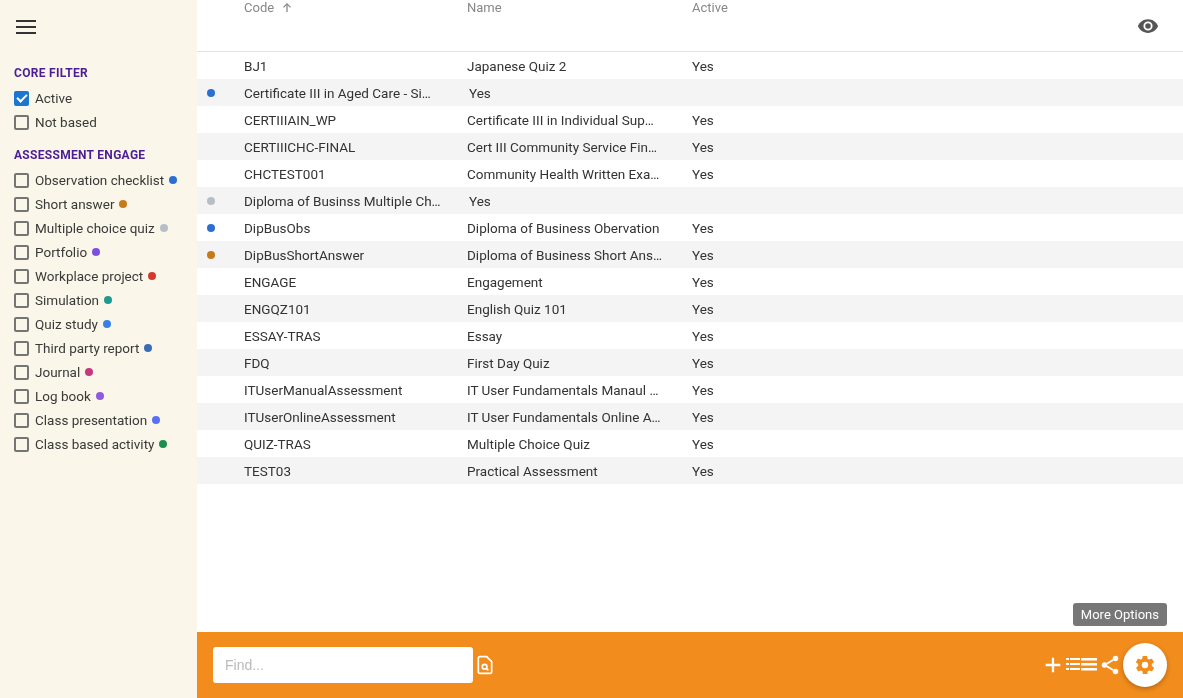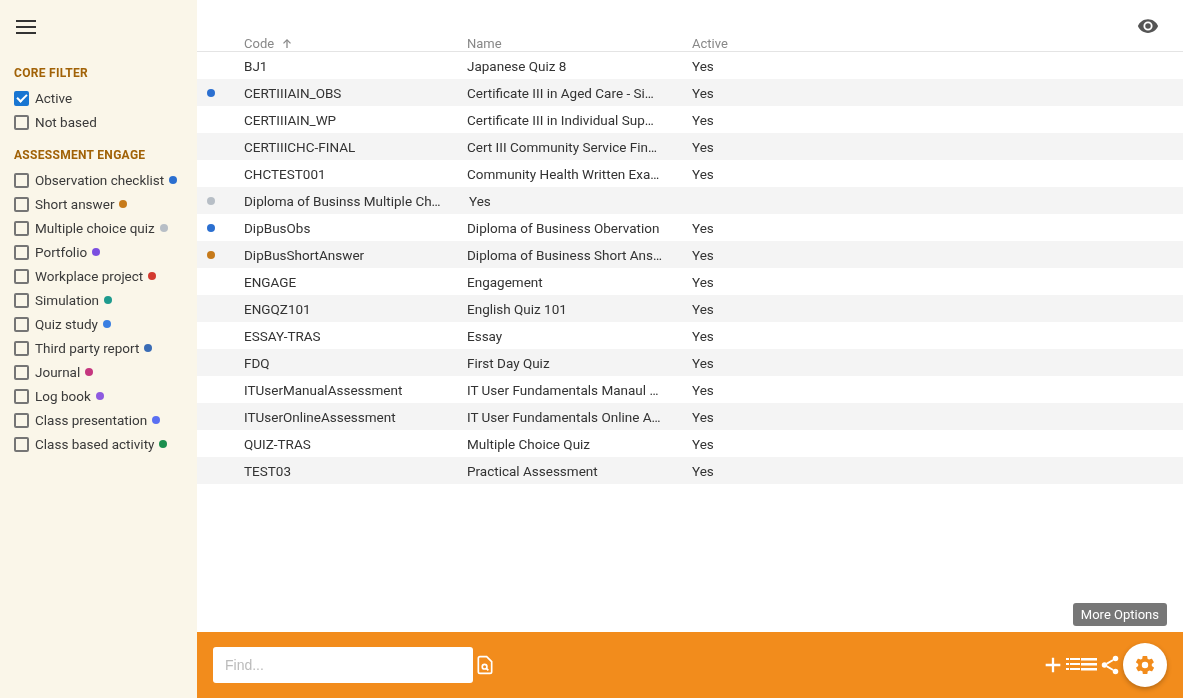--- a/index.html
+++ b/index.html
@@ -13,21 +13,21 @@
     padding: 14px;
     flex-shrink: 0;
   }
   .hamburger {
     width: 22px; height: 22px; display: flex; flex-direction: column; justify-content: center; gap: 4px;
     cursor: pointer; margin-bottom: 28px; margin-left: 2px; margin-top: 2px;
   }
   .hamburger span { height: 2px; background: #333; width: 20px; }
   
   .filter-heading {
-    font-size: 12px; font-weight: 700; color: #a16207; margin-bottom: 6px; letter-spacing: 0.3px;
+    font-size: 12px; font-weight: 700; color: #4c1d95; margin-bottom: 6px; letter-spacing: 0.3px;
   }
   .filter-item {
     display: flex; align-items: center; font-size: 13.5px; color: #3a3a3a;
     padding: 3px 0; cursor: pointer; line-height: 18px;
   }
   .checkbox {
     width: 15px; height: 15px; border: 2px solid #757575; border-radius: 2px;
     margin-right: 6px; flex-shrink: 0; display: flex; align-items: center; justify-content: center;
   }
   .checkbox.checked { background: #1976D2; border-color: #1976D2; }
@@ -39,21 +39,21 @@
   .color-dot {
     width: 8px; height: 8px; border-radius: 50%; margin-left: 5px; flex-shrink: 0;
   }
   .section-gap { height: 14px; }
   
   .main {
     flex: 1; display: flex; flex-direction: column; height: 698px; position: relative;
   }
   
   .table-header {
-    display: flex; align-items: flex-end; height: 52px; border-bottom: 1px solid #e4e4e4;
+    display: flex; align-items: flex-start; height: 52px; border-bottom: 1px solid #e4e4e4;
     font-size: 13px; color: #888; padding-left: 47px; position: relative;
   }
   .col-code { width: 223px; display: flex; align-items: center; gap: 6px; }
   .col-name { width: 225px; }
   .col-active { flex: 1; }
   .sort-arrow { font-size: 15px; color: #888; }
   .eye-btn {
     position: absolute; right: 24px; top: 50%; transform: translateY(-50%);
     color: #555; cursor: pointer;
   }
@@ -202,26 +202,25 @@
     <div class="eye-btn">
       <svg width="22" height="22" viewBox="0 0 24 24" fill="currentColor">
           <path d="M12 4.5C7 4.5 2.7 7.6 1 12c1.7 4.4 6 7.5 11 7.5s9.3-3.1 11-7.5C21.3 7.6 17 4.5 12 4.5zm0 12.5a5 5 0 110-10 5 5 0 010 10zm0-8a3 3 0 100 6 3 3 0 000-6z"></path>
         </svg>
     </div>
   </div>
 
   <div class="table-body" id="table-body">
       <div class="row">
         <div class="cell-code">BJ1</div>
-        <div class="cell-name">Japanese Quiz 8</div>
+        <div class="cell-name">Japanese Quiz 2</div>
         <div class="cell-active">Yes</div>
       </div>
       <div class="row">
         <span class="row-dot" style="background:#2B6FD0"></span>
-        <div class="cell-code">CERTIIIAIN_OBS</div>
         <div class="cell-name">Certificate III in Aged Care - Si…</div>
         <div class="cell-active">Yes</div>
       </div>
       <div class="row">
         <div class="cell-code">CERTIIIAIN_WP</div>
         <div class="cell-name">Certificate III in Individual Sup…</div>
         <div class="cell-active">Yes</div>
       </div>
       <div class="row">
         <div class="cell-code">CERTIIICHC-FINAL</div>

